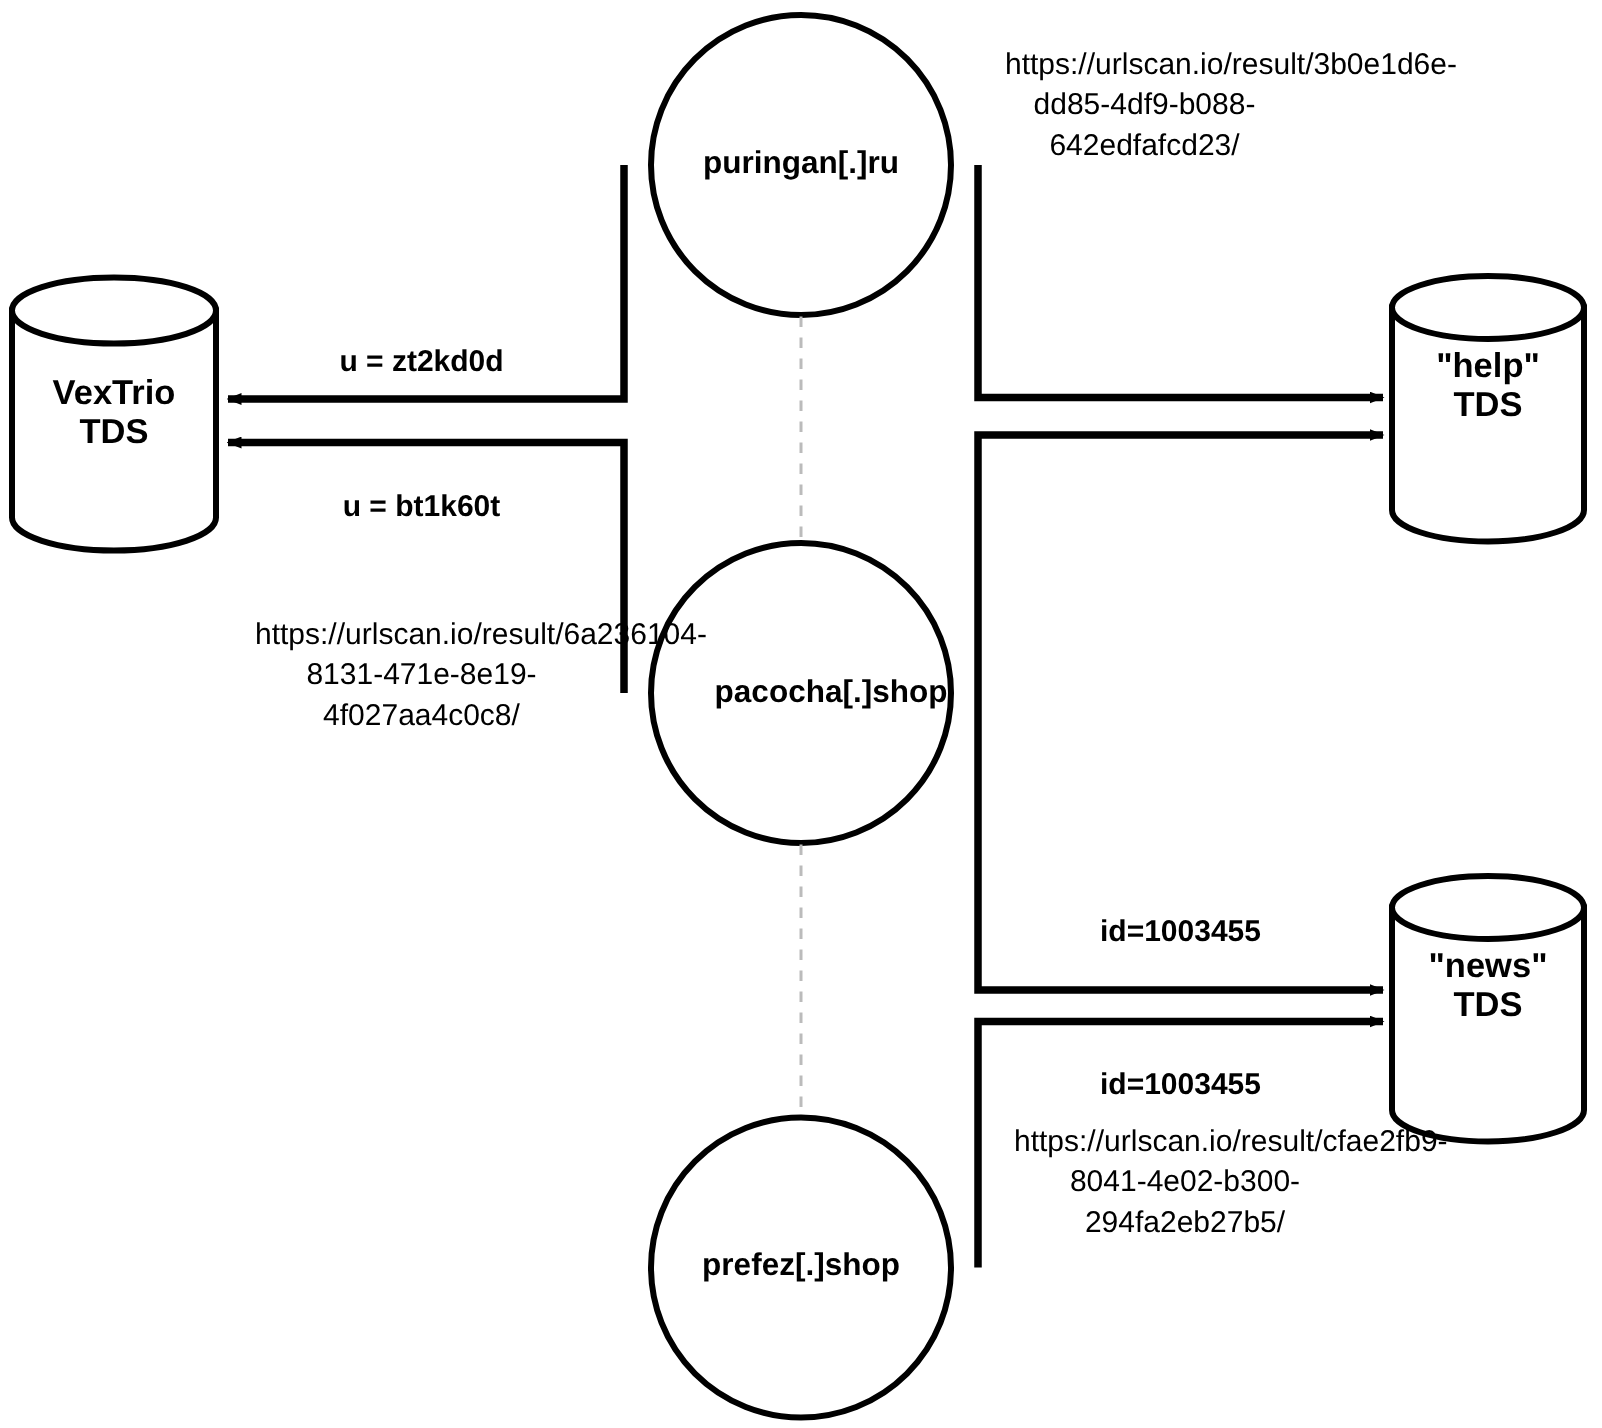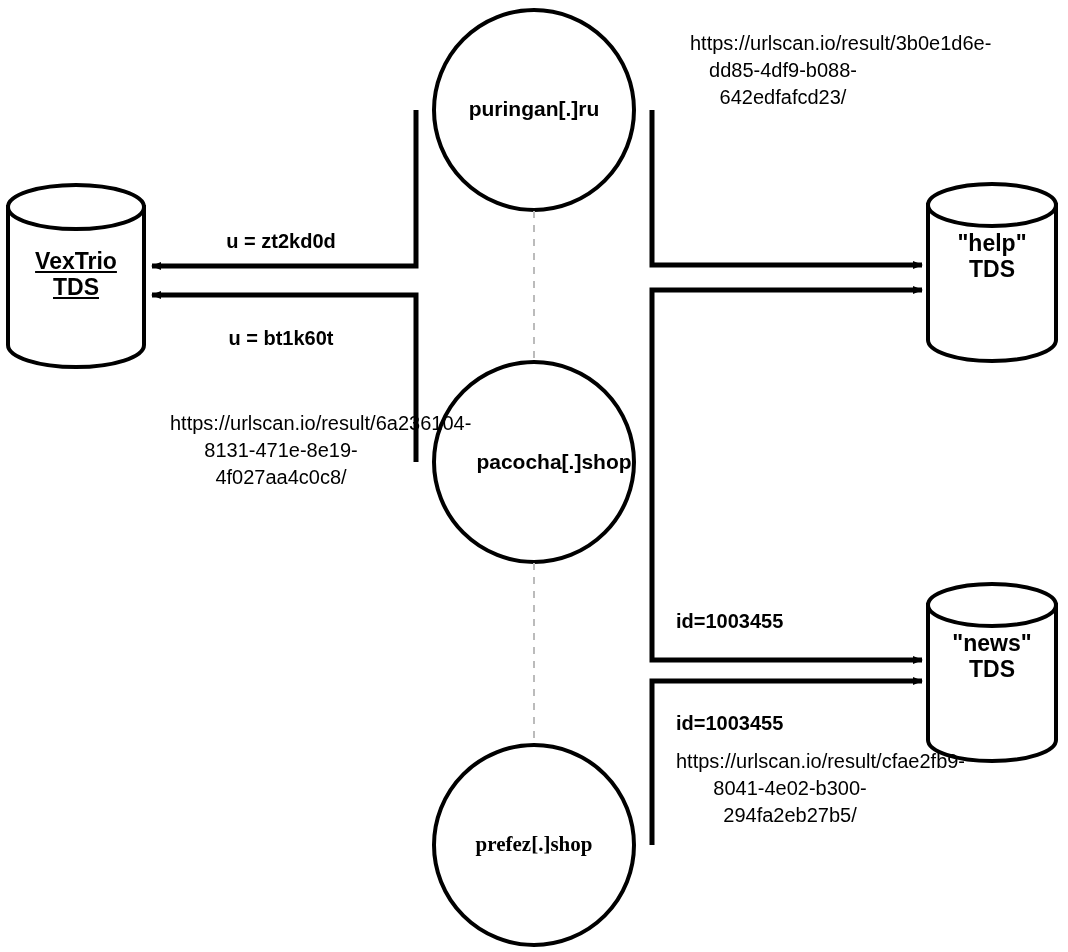--- a/index.html
+++ b/index.html
@@ -43,21 +43,21 @@
     position: absolute;
     text-align: center;
     color: #000;
     font-size: 20px;
     line-height: 1.35;
   }
   .edge-text.bold {
     font-weight: bold;
   }
   .edge-text.left {
-    text-align: left;
+    text-align: center;
   }
 </style>
 </head>
 <body>
 
 <div id="canvas">
 
   <svg id="wires" viewBox="0 0 1068 952" xmlns="http://www.w3.org/2000/svg">
     <defs>
       <marker id="arrow" markerWidth="10" markerHeight="8" refX="9" refY="4" orient="auto" markerUnits="userSpaceOnUse">
@@ -93,42 +93,42 @@
 
     <path d="M652,110 L652,265 L922,265" fill="none" stroke="#000" stroke-width="5" marker-end="url(#arrow)"></path>
 
     <path d="M652,462 L652,290 L922,290" fill="none" stroke="#000" stroke-width="5" marker-end="url(#arrow)"></path>
 
     <path d="M652,462 L652,660 L922,660" fill="none" stroke="#000" stroke-width="5" marker-end="url(#arrow)"></path>
 
     <path d="M652,845 L652,681 L922,681" fill="none" stroke="#000" stroke-width="5" marker-end="url(#arrow)"></path>
   </svg>
 
-  <div class="node-label cyl-label" style="left:8px; top:248px; width:136px;text-decoration:underline;">
+  <div class="node-label cyl-label" style="left:8px; top:248px; width:136px;">
     <div>VexTrio</div>
     <div>TDS</div>
   </div>
 
   <div class="node-label cyl-label" style="left:928px; top:230px; width:128px;">
     <div>"help"</div>
     <div>TDS</div>
   </div>
 
   <div class="node-label cyl-label" style="left:928px; top:630px; width:128px;">
     <div>"news"</div>
     <div>TDS</div>
   </div>
 
   <div class="node-label circle-label" style="left:434px; top:97px; width:200px;text-align:center;">puringan[.]ru</div>
   <div class="node-label circle-label" style="left:434px; top:450px; width:200px;margin-left:20px;">pacocha[.]shop</div>
-  <div class="node-label circle-label" style="left:434px; top:832px; width:200px;font-family:Liberation Serif, serif;">prefez[.]shop</div>
+  <div class="node-label circle-label" style="left:434px; top:832px; width:200px;">prefez[.]shop</div>
 
   <div class="edge-text bold" style="left:170px; top:228px; width:222px;">u = zt2kd0d</div>
   <div class="edge-text bold" style="left:170px; top:325px; width:222px;">u = bt1k60t</div>
   <div class="edge-text" style="left:170px; top:372px; width:222px;margin-top:38px;">https://urlscan.io/result/6a236104-8131-471e-8e19-4f027aa4c0c8/</div>
 
-  <div class="edge-text" style="left:690px; top:30px; width:186px;">https://urlscan.io/result/3b0e1d6e-dd85-4df9-b088-642edfafcd23/</div>
+  <div class="edge-text" style="left:670px; top:30px; width:186px;">https://urlscan.io/result/3b0e1d6e-dd85-4df9-b088-642edfafcd23/</div>
 
   <div class="edge-text bold left" style="left:676px; top:608px; width:222px;">id=1003455</div>
   <div class="edge-text bold left" style="left:676px; top:710px; width:222px;">id=1003455</div>
   <div class="edge-text" style="left:676px; top:748px; width:228px;text-align:center;">https://urlscan.io/result/cfae2fb9-8041-4e02-b300-294fa2eb27b5/</div>
 
 </div>
 
 </body></html>

